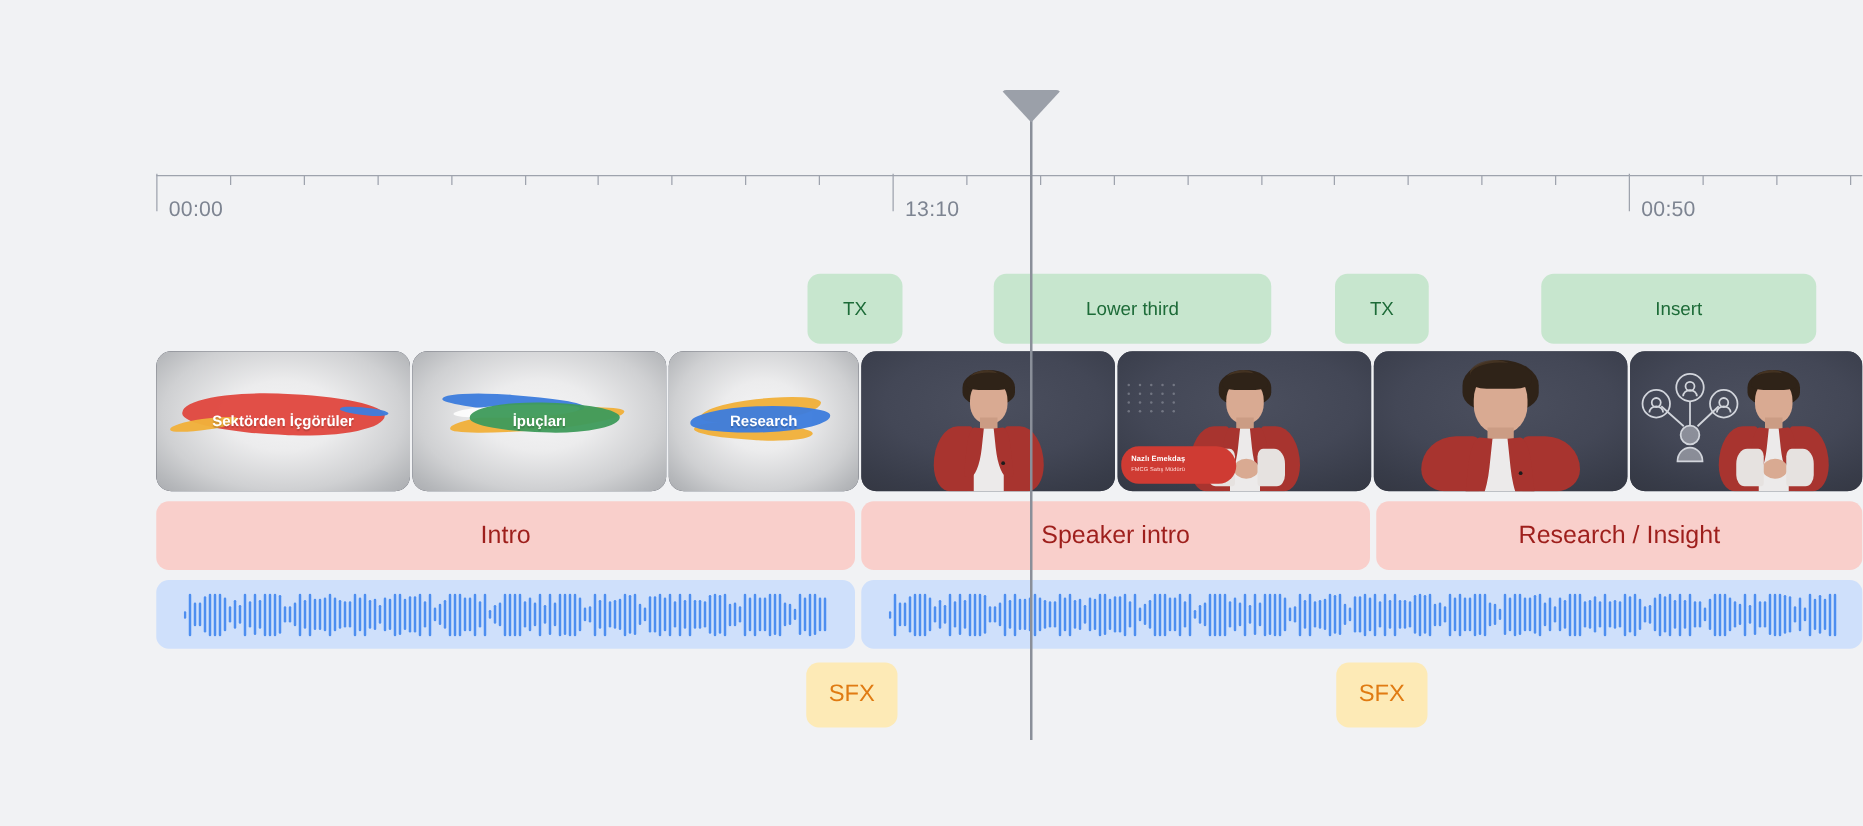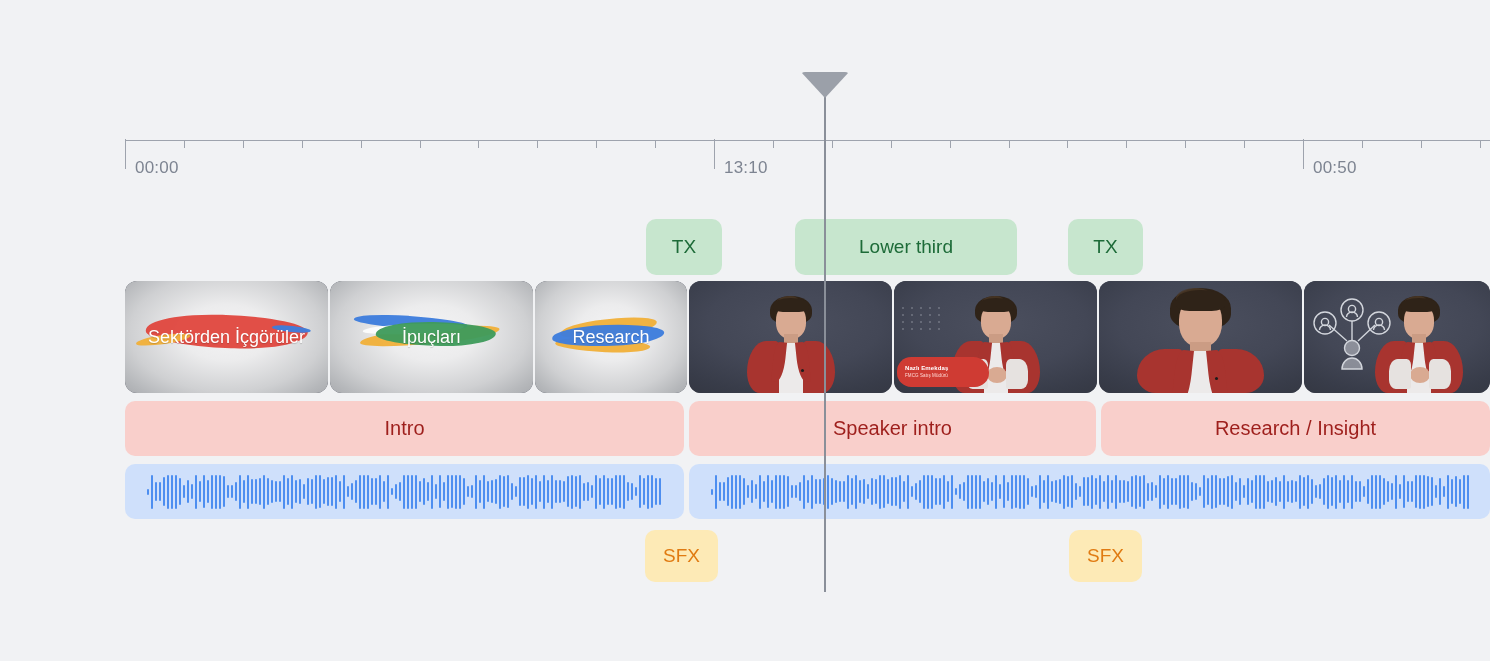--- a/index.html
+++ b/index.html
@@ -34,21 +34,21 @@
   }
 
   
   .track{position:absolute;left:0;right:0;}
   .clip{position:absolute;top:0;bottom:0;border-radius:10px;
         display:flex;align-items:center;justify-content:center;
         box-sizing:border-box;overflow:hidden;}
 
   
   .track-overlay{top:219px;height:56px;}
-  .clip-overlay{background:#c7e6ce;color:#1d6b38;font-size:19px;}
+  .clip-overlay{background:#c7e6ce;color:#1d6b38;font-size:15px;}
 
   
   .track-video{top:281px;height:112px;}
   .clip-video{border-radius:12px;background:#3f4350;}
 
   
   .track-chapter{top:401px;height:55px;}
   .clip-chapter{background:#f9cfcb;color:#9e1f1c;font-size:20px;}
 
   
@@ -64,22 +64,22 @@
   .thumb.slide{
     background:
       radial-gradient(ellipse 70% 78% at 50% 46%, #f4f4f5 0%, #ececed 32%,
                       #cfd0d2 68%, #b6b8bb 88%, #a9abaf 100%);
   }
   .brush{
     position:absolute;left:50%;top:50%;transform:translate(-50%,-50%);
     display:flex;align-items:center;justify-content:center;
   }
   .brush-label{
-    position:relative;z-index:5;color:#fff;font-weight:normal;
-    font-size:18px;white-space:nowrap;text-shadow:0 1px 1px rgba(0,0,0,.18);
+    position:relative;z-index:5;color:#fff;font-weight:bold;
+    font-size:12px;white-space:nowrap;text-shadow:0 1px 1px rgba(0,0,0,.18);
   }
   .stroke{position:absolute;border-radius:48% 52% 46% 54%/55% 45% 56% 44%;}
 
   
   .thumb.person{
     background:
       radial-gradient(ellipse 95% 85% at 52% 38%, #4b4f5e 0%, #434756 45%,
                       #383c49 75%, #32353f 100%);
   }
   .p-head{position:absolute;border-radius:48% 48% 44% 44%;background:#d9aa92;}
@@ -152,20 +152,23 @@
 
   <div class="track track-overlay" id="track-overlay">
       <div class="clip clip-overlay" style="left: 646px; width: 76px;">
         <span>TX</span>
       </div>
       <div class="clip clip-overlay" style="left: 795px; width: 222px;">
         <span>Lower third</span>
       </div>
       <div class="clip clip-overlay" style="left: 1068px; width: 75px;">
         <span>TX</span>
+      </div>
+      <div class="clip clip-overlay" style="left: 1233px; width: 220px;">
+        <span>Insert</span>
       </div>
     </div>
   <div class="track track-video" id="track-video">
       <div class="clip clip-video" style="left: 125px; width: 203px;">
         <div class="thumb slide">
           <div class="brush" style="width: 162.4px; height: 54px;">
             <div class="stroke" style="background: rgb(224, 72, 63); left: 0%; top: 10%; width: 100%; height: 62%; transform: rotate(2deg); opacity: 0.96;"></div>
             <div class="stroke" style="background: rgb(240, 176, 58); left: -6%; top: 46%; width: 34%; height: 16%; transform: rotate(-8deg); opacity: 0.96;"></div>
             <div class="stroke" style="background: rgb(61, 125, 221); left: 78%; top: 30%; width: 24%; height: 12%; transform: rotate(6deg); opacity: 0.96;"></div>
             <div class="brush-label">Sektörden İçgörüler</div>

